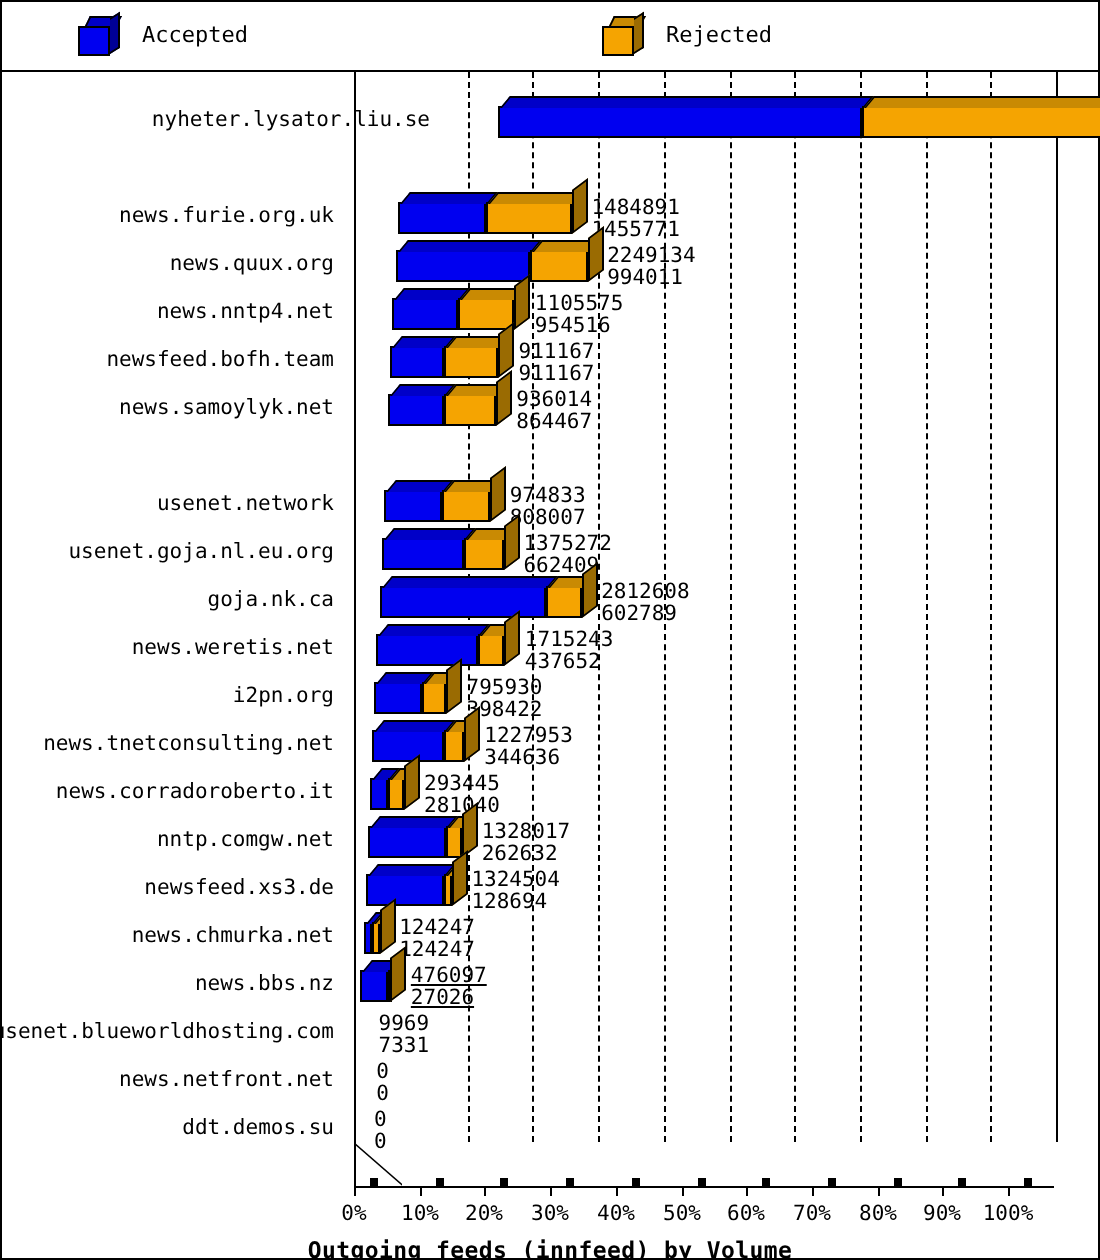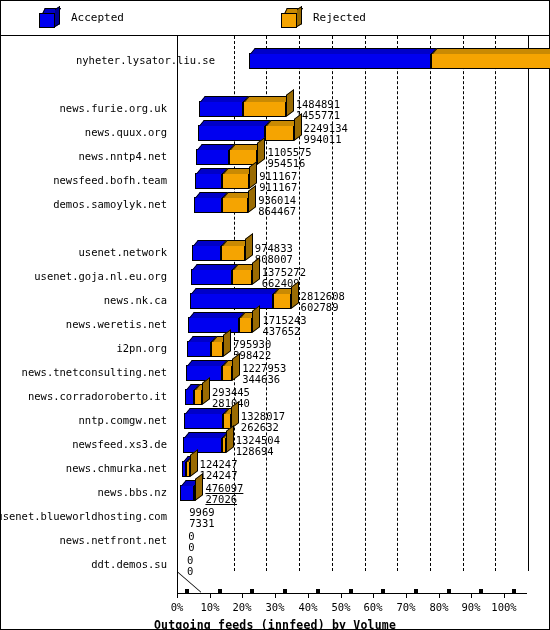--- a/index.html
+++ b/index.html
@@ -32,21 +32,21 @@
     box-sizing: border-box;
   }
   .legend-entry {
     position: absolute;
     top: 5px;
     height: 24px;
     display: flex;
     align-items: center;
   }
   .legend-entry.accepted { left: 22px; padding-left: 16px; }
-  .legend-entry.rejected { left: 280px; }
+  .legend-entry.rejected { left: 300px; }
   .cube {
     position: relative;
     width: 22px;
     height: 22px;
     margin-right: 10px;
   }
   .cube .front {
     position: absolute;
     left: 0; top: 6px;
     width: 16px; height: 15px;
@@ -346,21 +346,21 @@
               <span class="topface" style="width: 27px;"></span>
             </div>
             <div class="endcap" style="left: 54px;"></div>
             <div class="values" style="left: 64px;">
               <div>911167</div>
               <div>911167</div>
             </div>
           </div>
         </div>
         <div class="row" style="top: 156px;">
-          <div class="row-label">demos.samoylyk.net</div>
+          <div class="row-label">news.samoylyk.net</div>
           <div class="bargroup" style="left: 193.143px;">
             <div class="seg accepted" style="left: 0px; width: 28px;">
               <span class="topface" style="width: 28px;"></span>
             </div>
             <div class="seg rejected" style="left: 28px; width: 26px;">
               <span class="topface" style="width: 26px;"></span>
             </div>
             <div class="endcap" style="left: 54px;"></div>
             <div class="values" style="left: 64px;">
               <div>936014</div>
@@ -394,21 +394,21 @@
               <span class="topface" style="width: 20px;"></span>
             </div>
             <div class="endcap" style="left: 61px;"></div>
             <div class="values" style="left: 71px;">
               <div>1375272</div>
               <div>662409</div>
             </div>
           </div>
         </div>
         <div class="row" style="top: 252px;">
-          <div class="row-label">news.nk.ca</div>
+          <div class="row-label">goja.nk.ca</div>
           <div class="bargroup" style="left: 188.571px;">
             <div class="seg accepted" style="left: 0px; width: 83px;">
               <span class="topface" style="width: 83px;"></span>
             </div>
             <div class="seg rejected" style="left: 83px; width: 18px;">
               <span class="topface" style="width: 18px;"></span>
             </div>
             <div class="endcap" style="left: 101px;"></div>
             <div class="values" style="left: 111px;">
               <div>2812608</div>

